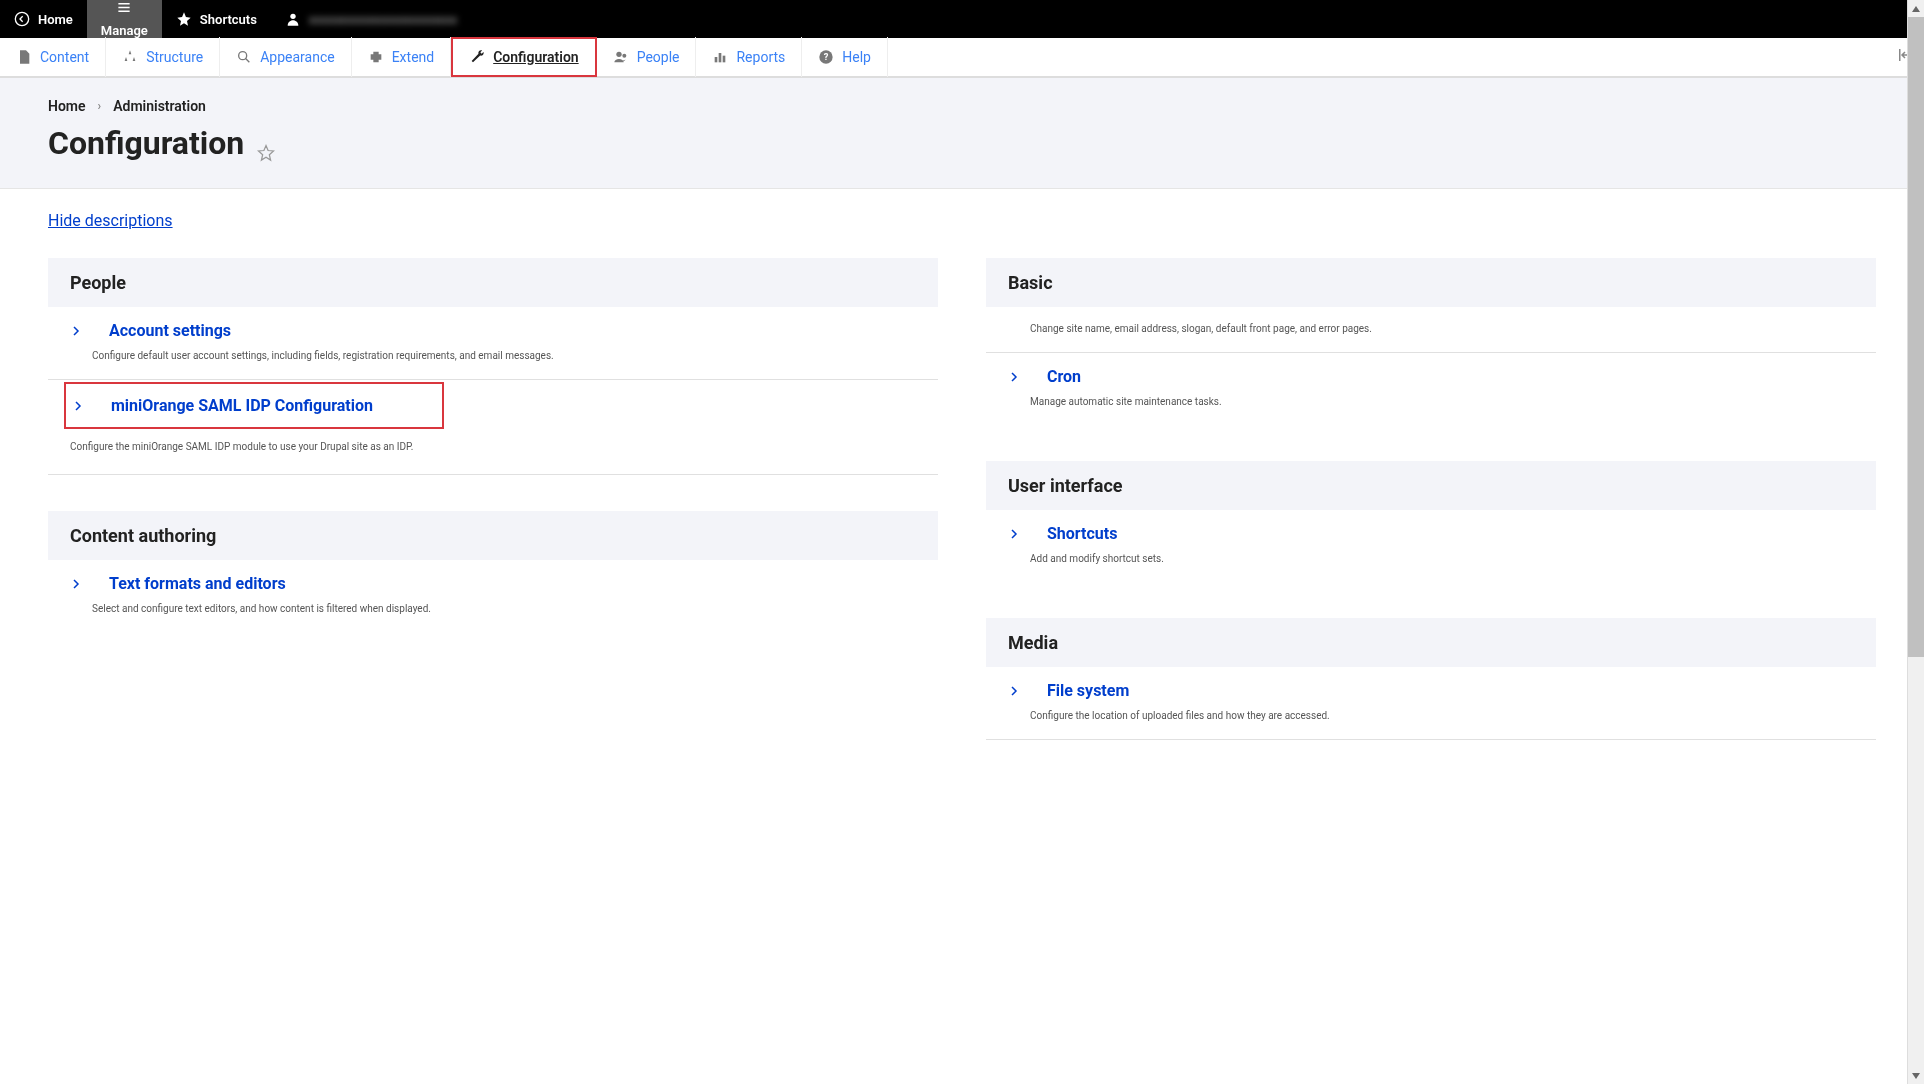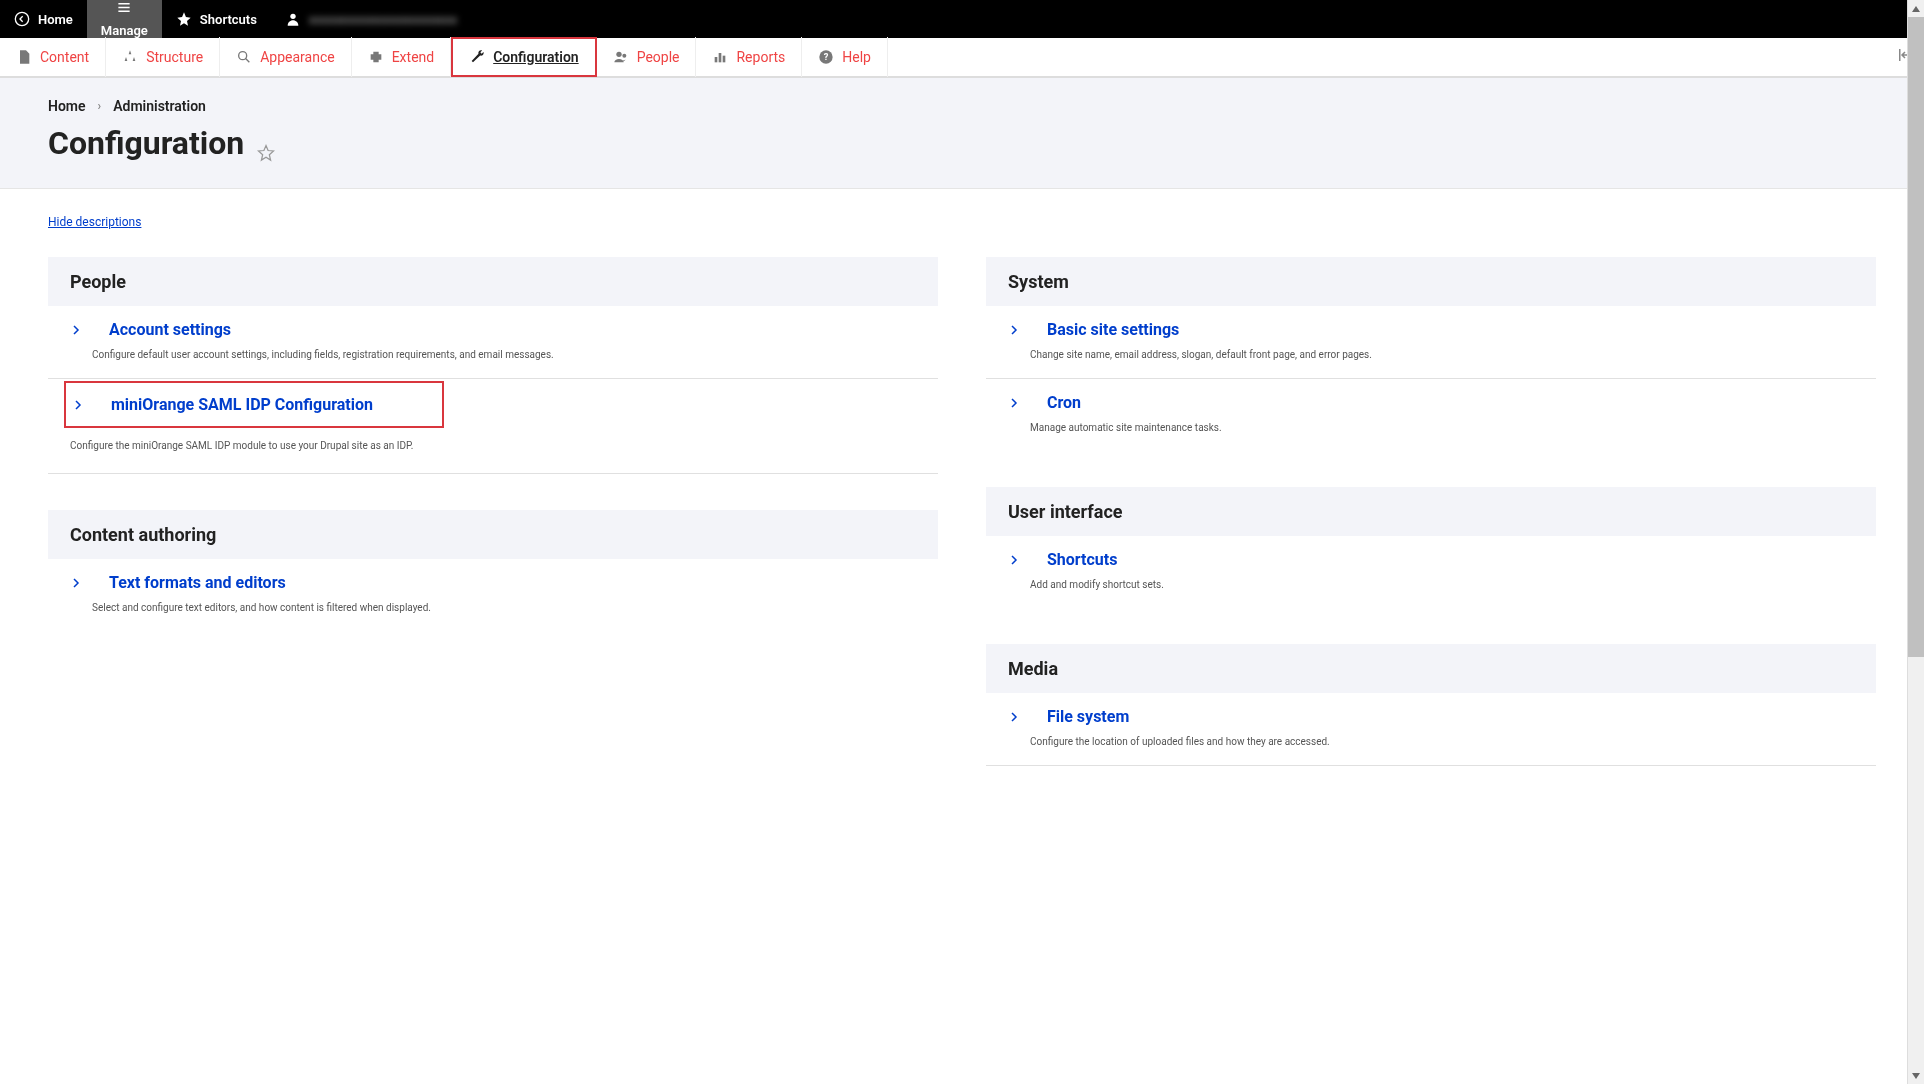--- a/index.html
+++ b/index.html
@@ -51,21 +51,21 @@
       display: flex;
       align-items: center;
       padding: 0;
       position: relative;
     }
     .admin-menu-item {
       display: flex;
       align-items: center;
       padding: 0 16px;
       height: 40px;
-      color: #ef4444;
+      color: #3b82f6;
       font-size: 14px;
       cursor: pointer;
       gap: 8px;
       border-right: 1px solid #eee;
     }
     .admin-menu-item svg {
       width: 16px;
       height: 16px;
       fill: #787878;
     }
@@ -126,21 +126,21 @@
       fill: none;
       stroke: #999;
       stroke-width: 1.5;
     }
     .content-area {
       padding: 22px 48px 40px;
     }
     .hide-desc-link {
       color: #003ecc;
       text-decoration: underline;
-      font-size: 12px;
+      font-size: 16px;
       cursor: pointer;
       display: inline-block;
       margin-bottom: 28px;
       text-align: right;
     }
     .config-columns {
       display: flex;
       gap: 48px;
     }
     .config-col {
@@ -382,28 +382,22 @@
           <div class="item-description">Select and configure text editors, and how content is filtered when displayed.</div>
         </div>
       </div>
 
 
     </div>
 
     <div class="config-col">
 
       <div class="config-section">
-        <div class="section-header">System</div>
+        <div class="section-header">Basic</div>
         <div class="config-item">
-          <div class="item-link">
-            <svg viewBox="0 0 24 24">
-                <path d="M8 4l8 8-8 8" stroke-width="3" fill="none"></path>
-              </svg>
-            <span>Basic site settings</span>
-          </div>
           <div class="item-description">Change site name, email address, slogan, default front page, and error pages.</div>
         </div>
         <div class="config-item">
           <div class="item-link">
             <svg viewBox="0 0 24 24">
                 <path d="M8 4l8 8-8 8" stroke-width="3" fill="none"></path>
               </svg>
             <span>Cron</span>
           </div>
           <div class="item-description">Manage automatic site maintenance tasks.</div>

